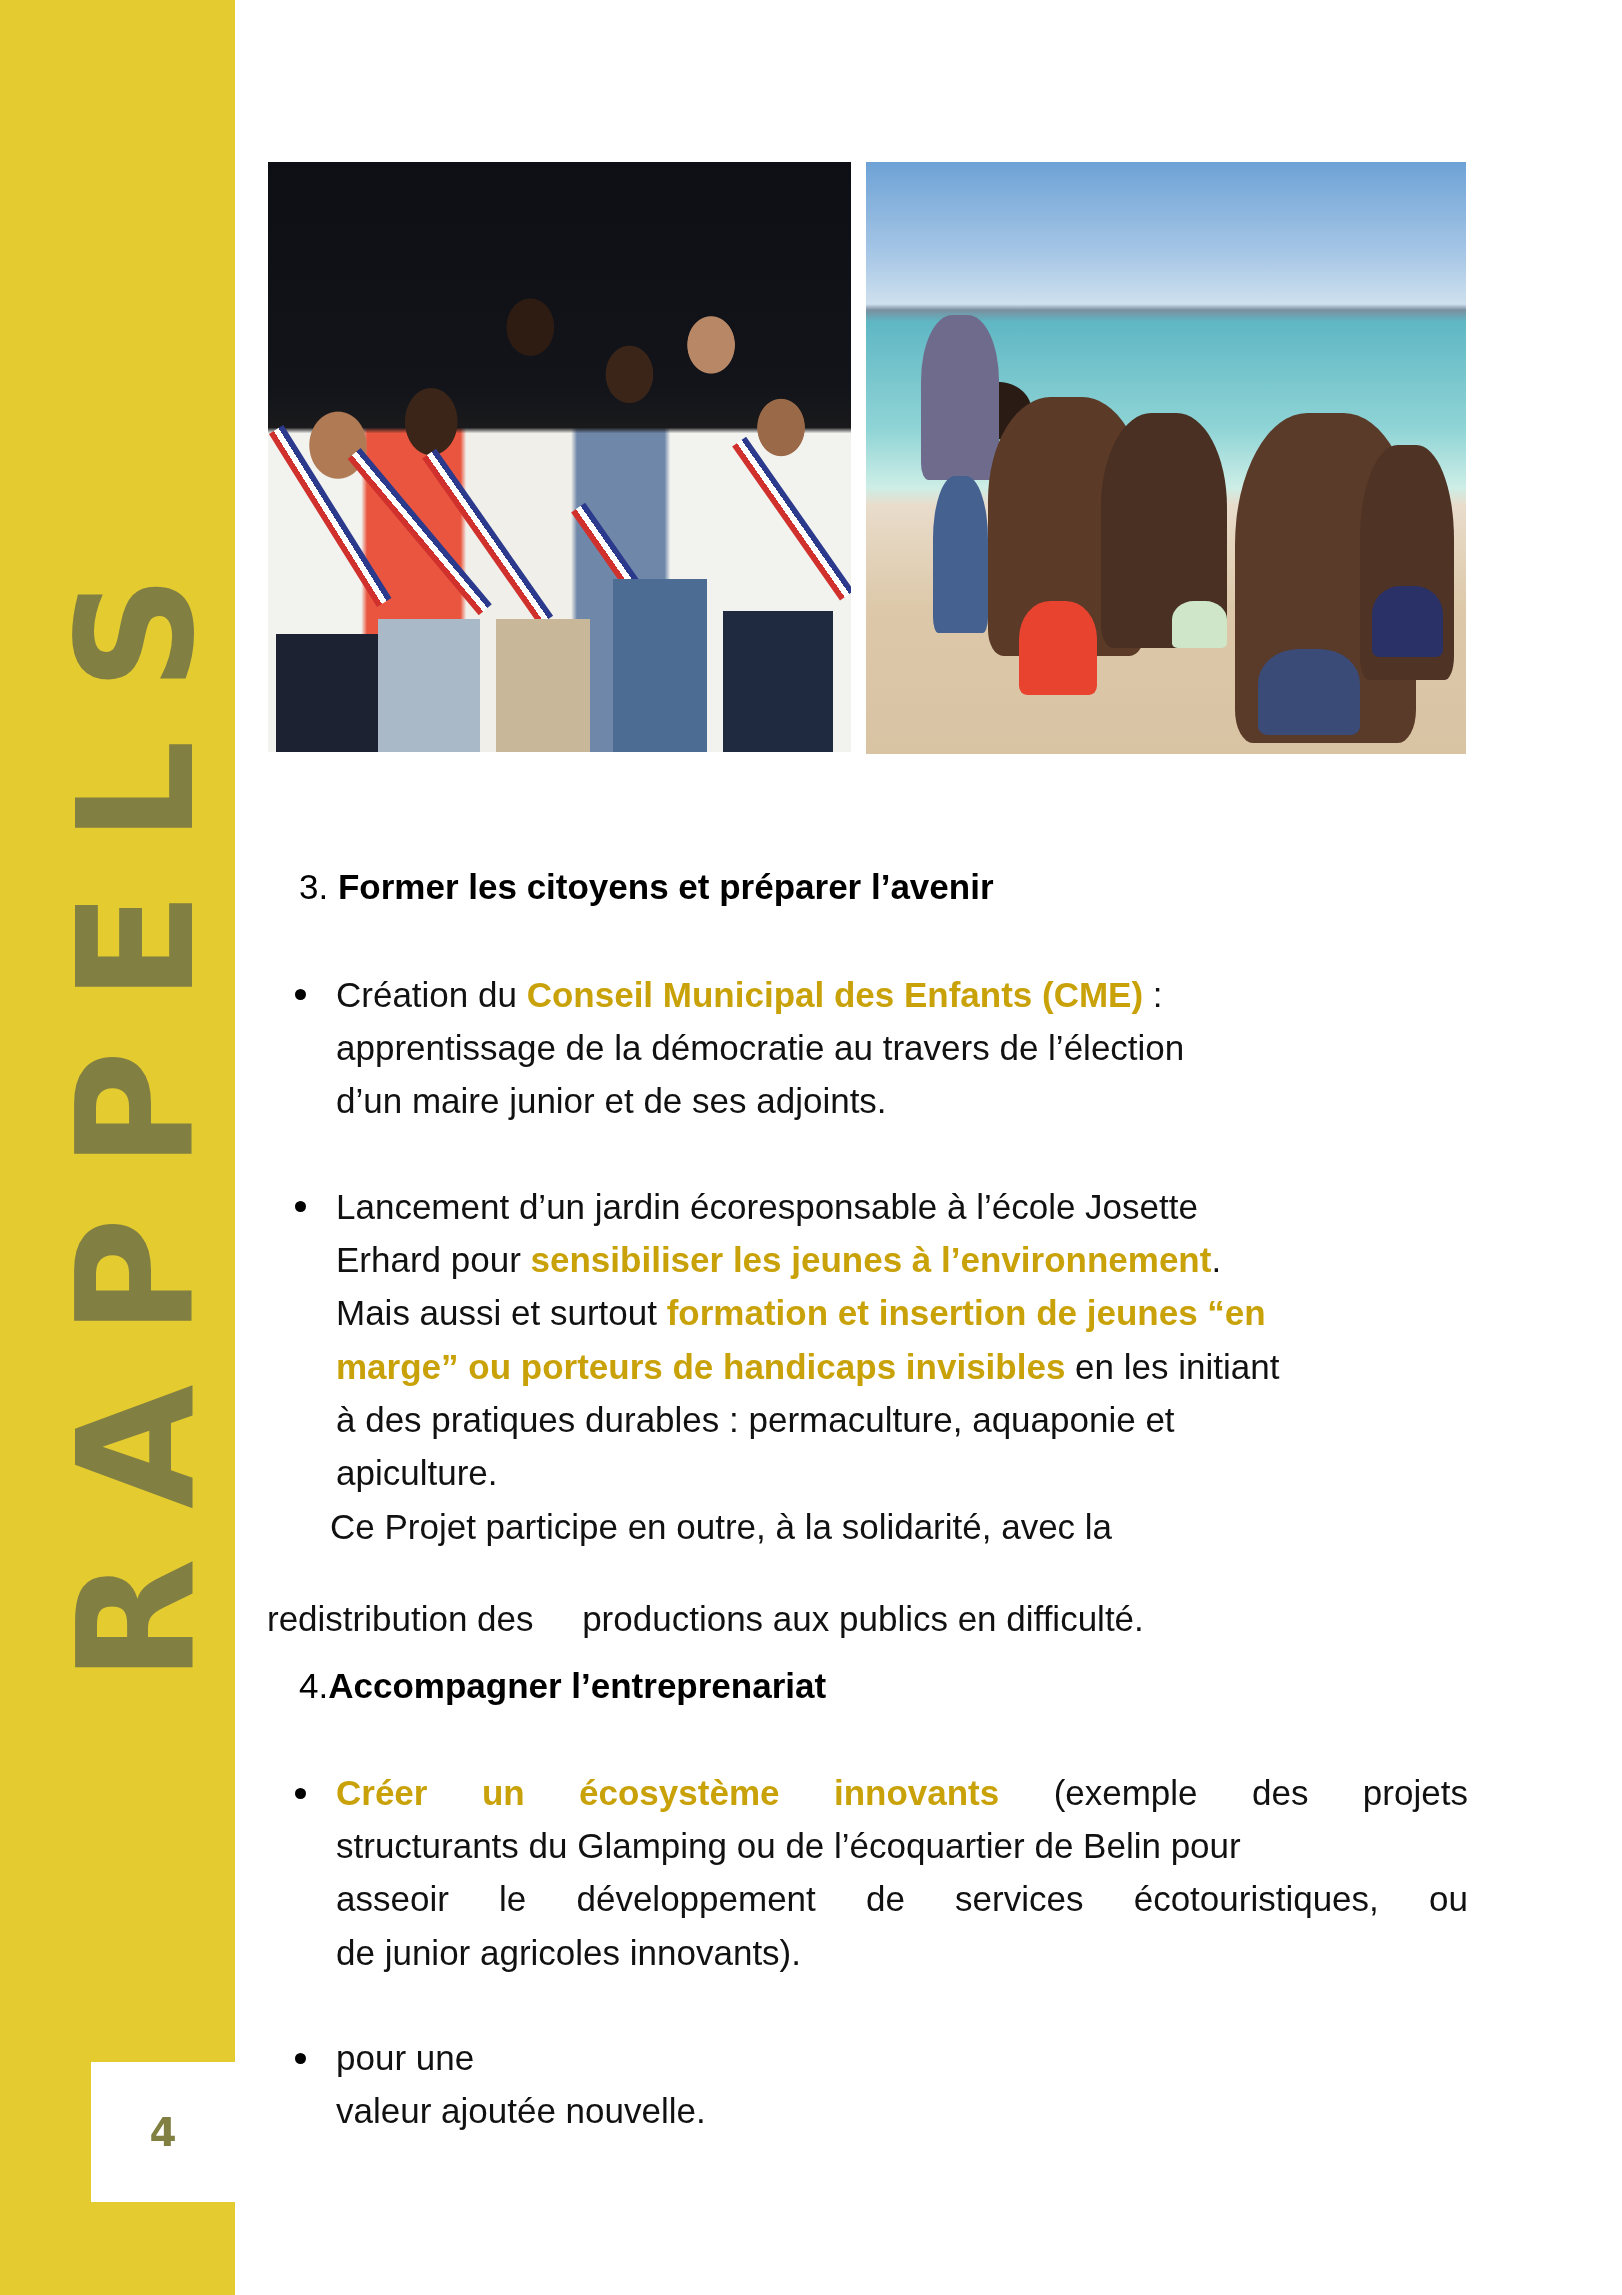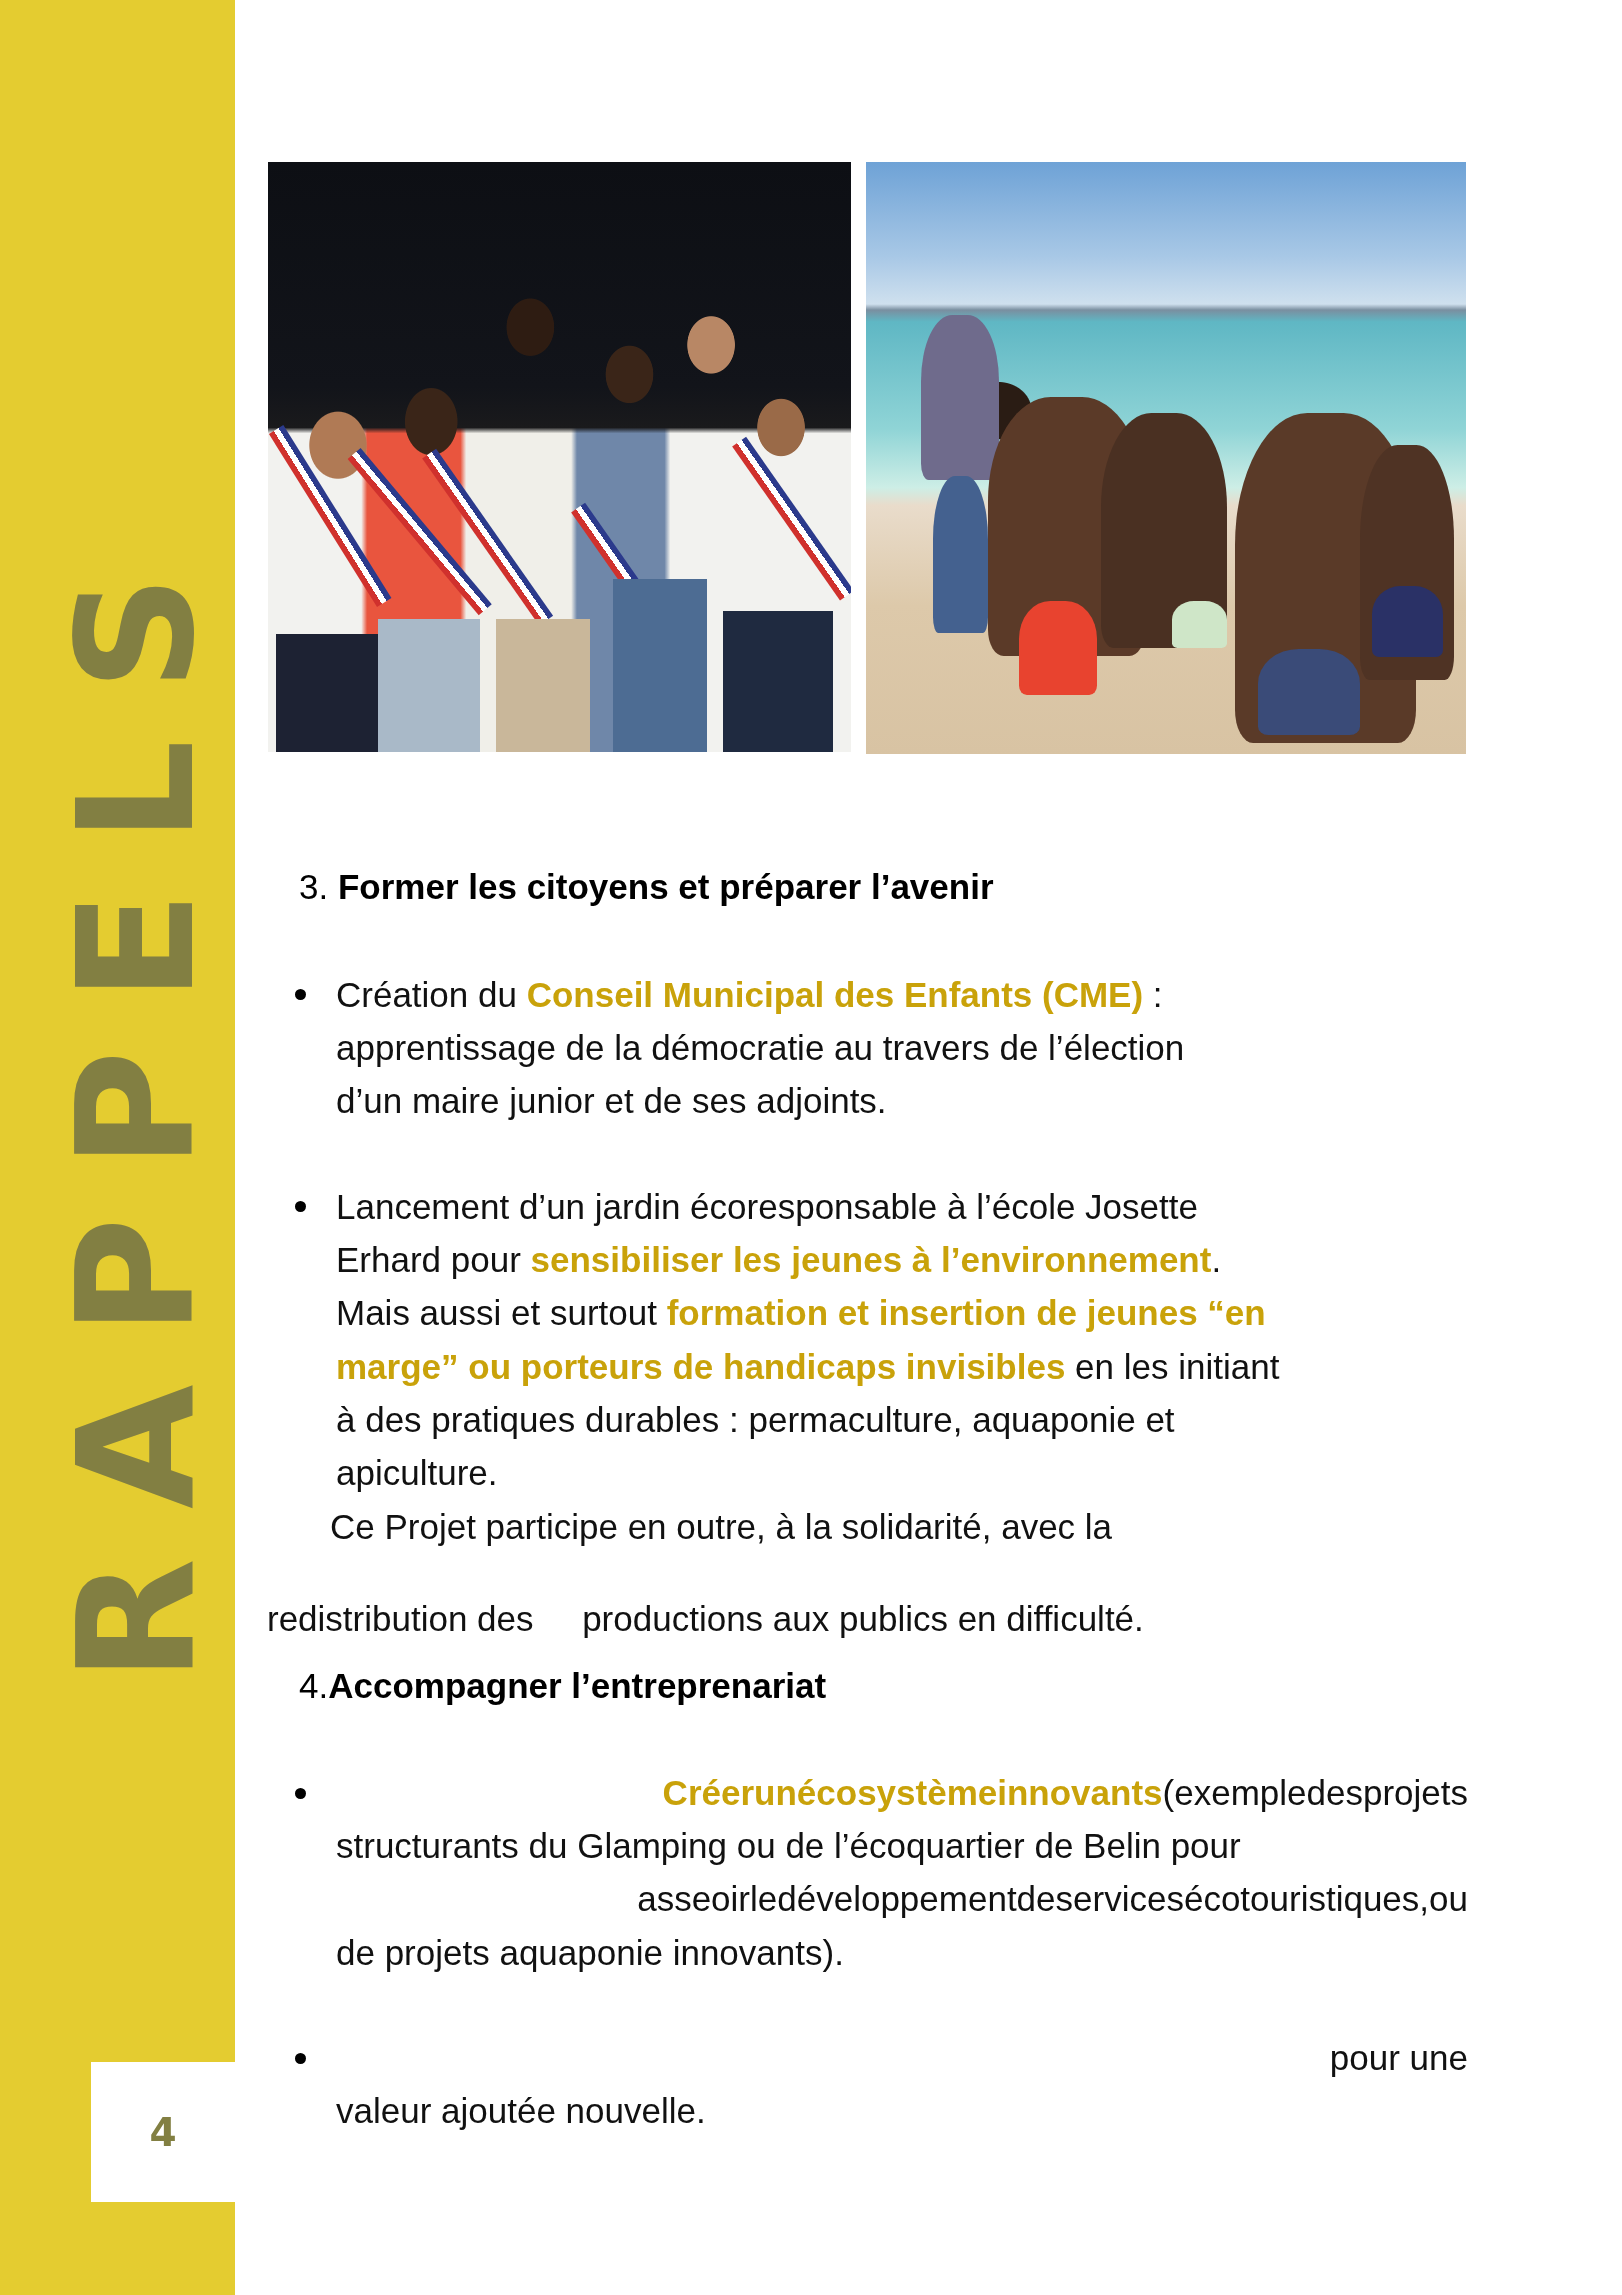--- a/index.html
+++ b/index.html
@@ -33,21 +33,21 @@
       linear-gradient(180deg, #6ea2d6 0%, #a8c8e6 16%, #cfe0ee 24%, #7a8fa0 25%, #5fb7c4 27%, #8fd4d6 45%, #cdeee6 55%, #e9dccb 58%, #ddc9aa 75%, #d8c3a3 100%);
   }
   .photo2 .figure { position:absolute; border-radius:40% 40% 10% 10%; }
 
   .content { position:absolute; left:267px; top:0; width:1201px; }
   .line { position:absolute; left:0; white-space:nowrap; font-size:35px; line-height:53px; color:#111; }
   .hl { color:#C9A20A; font-weight:bold; }
   .heading { position:absolute; white-space:nowrap; font-size:35px; font-weight:bold; color:#000; line-height:53px; }
   .num { font-weight:normal; }
   .bullet { position:absolute; width:11px; height:11px; border-radius:50%; background:#000; }
-  .just { display:flex; justify-content:flex-end; width:1132px; }
+  .just { display:flex; justify-content:space-between; width:1132px; }
 </style>
 </head>
 <body>
 
 <div class="sidebar">
   <div class="vertical-title">RAPPELS</div>
   <div class="page-box">
     <span class="page-num">4</span>
   </div>
 </div>
@@ -125,21 +125,21 @@
   <div class="line" style="left:69px;top:1819px;">structurants du Glamping ou de l’écoquartier de Belin pour</div>
   <div class="line just" style="left:69px;top:1872px;">
     <span>asseoir</span>
     <span>le</span>
     <span>développement</span>
     <span>de</span>
     <span>services</span>
     <span>écotouristiques,</span>
     <span>ou</span>
   </div>
-  <div class="line" style="left:69px;top:1926px;">de projets aquaponie innovants).</div>
+  <div class="line" style="left:69px;top:1926px;">de junior agricoles innovants).</div>
 
   <div class="bullet" style="left:27.5px;top:2053px;"></div>
   <div class="line just" style="left:69px;top:2031px;">
       <span> pour une</span>
   </div>
   <div class="line" style="left:69px;top:2084px;">valeur ajoutée nouvelle.</div>
 </div>
 
 
 </body></html>

